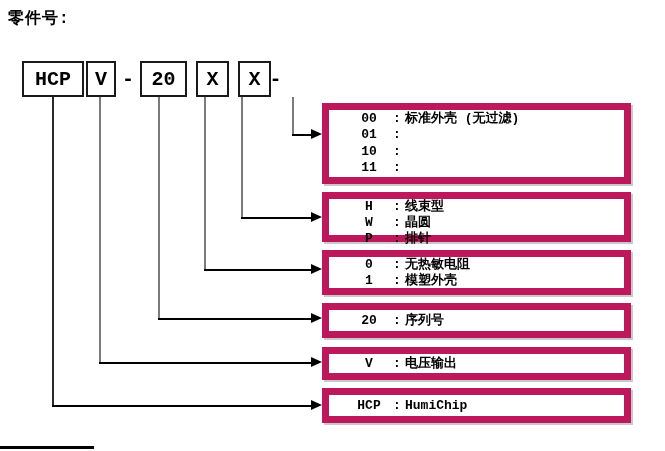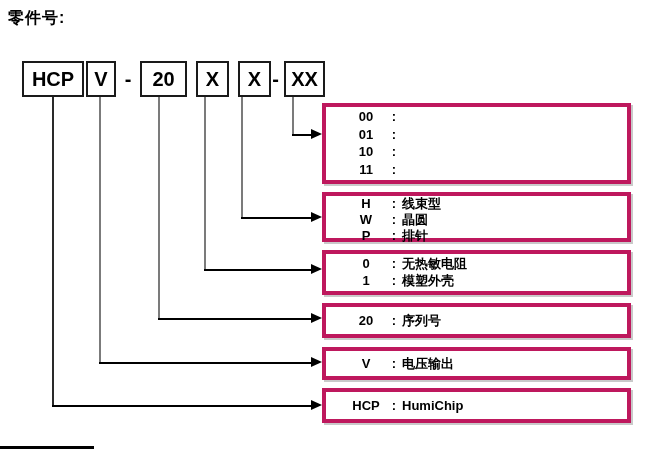--- a/index.html
+++ b/index.html
@@ -1,20 +1,20 @@
 <!DOCTYPE html>
 <html><head>
 <meta charset="utf-8">
 <style>
   html,body{margin:0;padding:0;background:#ffffff;}
   #stage{
     position:relative;
     width:665px;height:451px;
     background:#ffffff;
-    font-family:Liberation Sans, sans-serif;
+    font-family:Liberation Mono, monospace;
     overflow:hidden;
   }
   
   .title{
     position:absolute;left:8px;top:8px;
     font-size:16px;font-weight:bold;color:#000;
     letter-spacing:1px;
   }
   
   .pn-box{
@@ -60,21 +60,21 @@
   .ar4{left:311px;top:313px;}
   .vl5{left:99px;top:97px;height:266px;}
   .hl5{left:99px;top:362px;width:212px;}
   .ar5{left:311px;top:357px;}
   .vl6{left:52px;top:97px;height:309px;background:#2a2a2a;}
   .hl6{left:52px;top:405px;width:259px;}
   .ar6{left:311px;top:400px;}
   
   .legend-box{
     position:absolute;left:322px;width:309px;
-    border:4px solid #be185d;background:#fff;
+    border:7px solid #be185d;background:#fff;
     box-shadow:2px 2px 0 #c9c9c9;
     box-sizing:border-box;
     display:flex;flex-direction:column;justify-content:space-evenly;
     padding-left:20px;
   }
   .lb1{top:103px;height:81px;}
   .lb2{top:192px;height:50px;}
   .lb3{top:250px;height:45px;}
   .lb4{top:303px;height:35px;}
   .lb5{top:347px;height:33px;}
@@ -99,21 +99,20 @@
 
   <div class="title">零件号:</div>
 
   <div class="pn-box pnb-hcp">HCP</div>
   <div class="pn-box pnb-v">V</div>
   <div class="pn-dash pnd-1">-</div>
   <div class="pn-box pnb-20">20</div>
   <div class="pn-box pnb-x1">X</div>
   <div class="pn-box pnb-x2">X</div>
   <div class="pn-dash pnd-2">-</div>
-  <div class="pn-box pnb-xx">XX</div>
 
   <div>
     <div class="vline vl1"></div>
     <div class="hline hl1"></div>
     <div class="arrow ar1"></div>
   </div>
   <div>
     <div class="vline vl2"></div>
     <div class="hline hl2"></div>
     <div class="arrow ar2"></div>
@@ -136,20 +135,21 @@
   <div>
     <div class="vline vl6"></div>
     <div class="hline hl6"></div>
     <div class="arrow ar6"></div>
   </div>
 
   <div class="legend-box lb1">
     <div class="row">
       <span class="code">00</span>
         <span class="colon">:</span>
+        <span class="desc">标准外壳 (无过滤)</span>
     </div>
     <div class="row">
       <span class="code">01</span>
         <span class="colon">:</span>
     </div>
     <div class="row">
       <span class="code">10</span>
         <span class="colon">:</span>
     </div>
     <div class="row">

